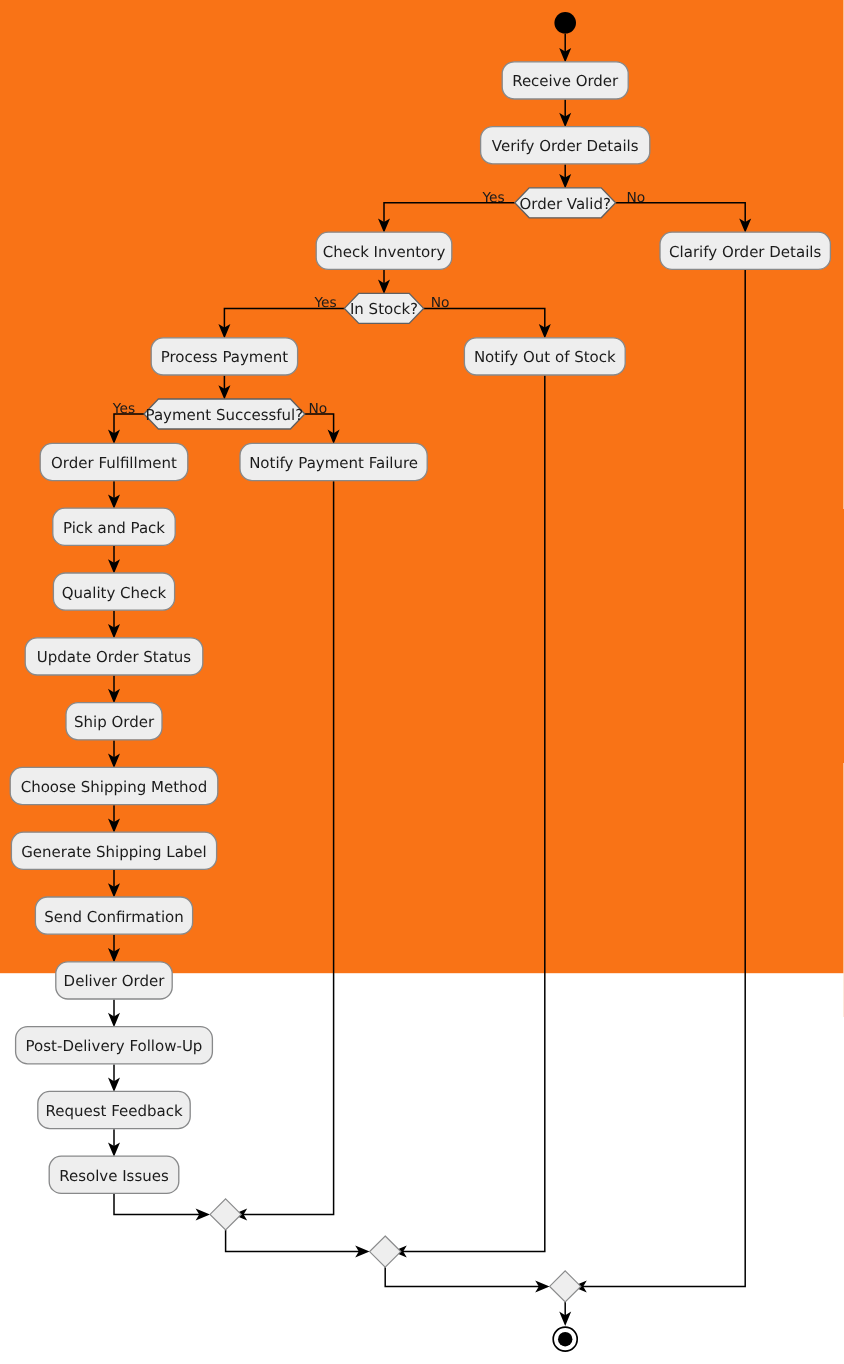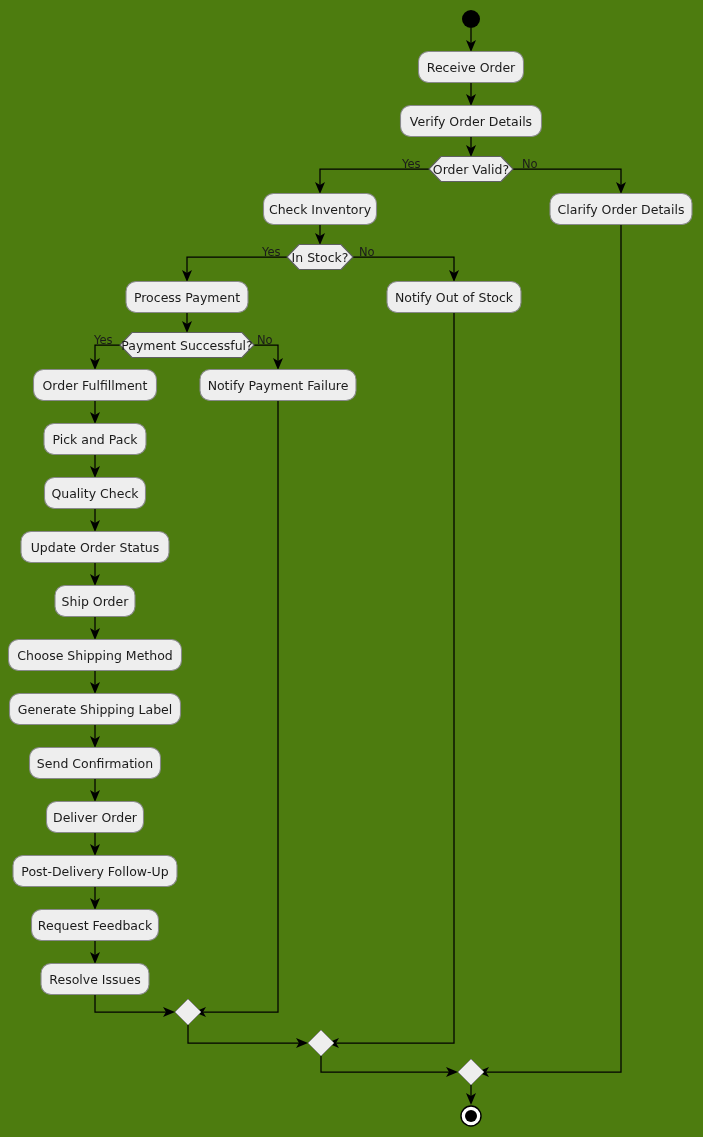--- a/index.html
+++ b/index.html
@@ -9,22 +9,22 @@
   }
   body {
     width: 703px;
     height: 1137px;
     font-family: "DejaVu Sans", sans-serif;
     overflow: hidden;
   }
   #diagram-root {
     position: relative;
     width: 703px;
-    height: 1137px;
-    background: #4d7c0f;
+    height: 811px;
+    background: #f97316;
   }
   #uml-svg {
     position: absolute;
     left: 0;
     top: 0;
     width: 703px;
     height: 1137px;
     display: block;
   }
   .node-text {

